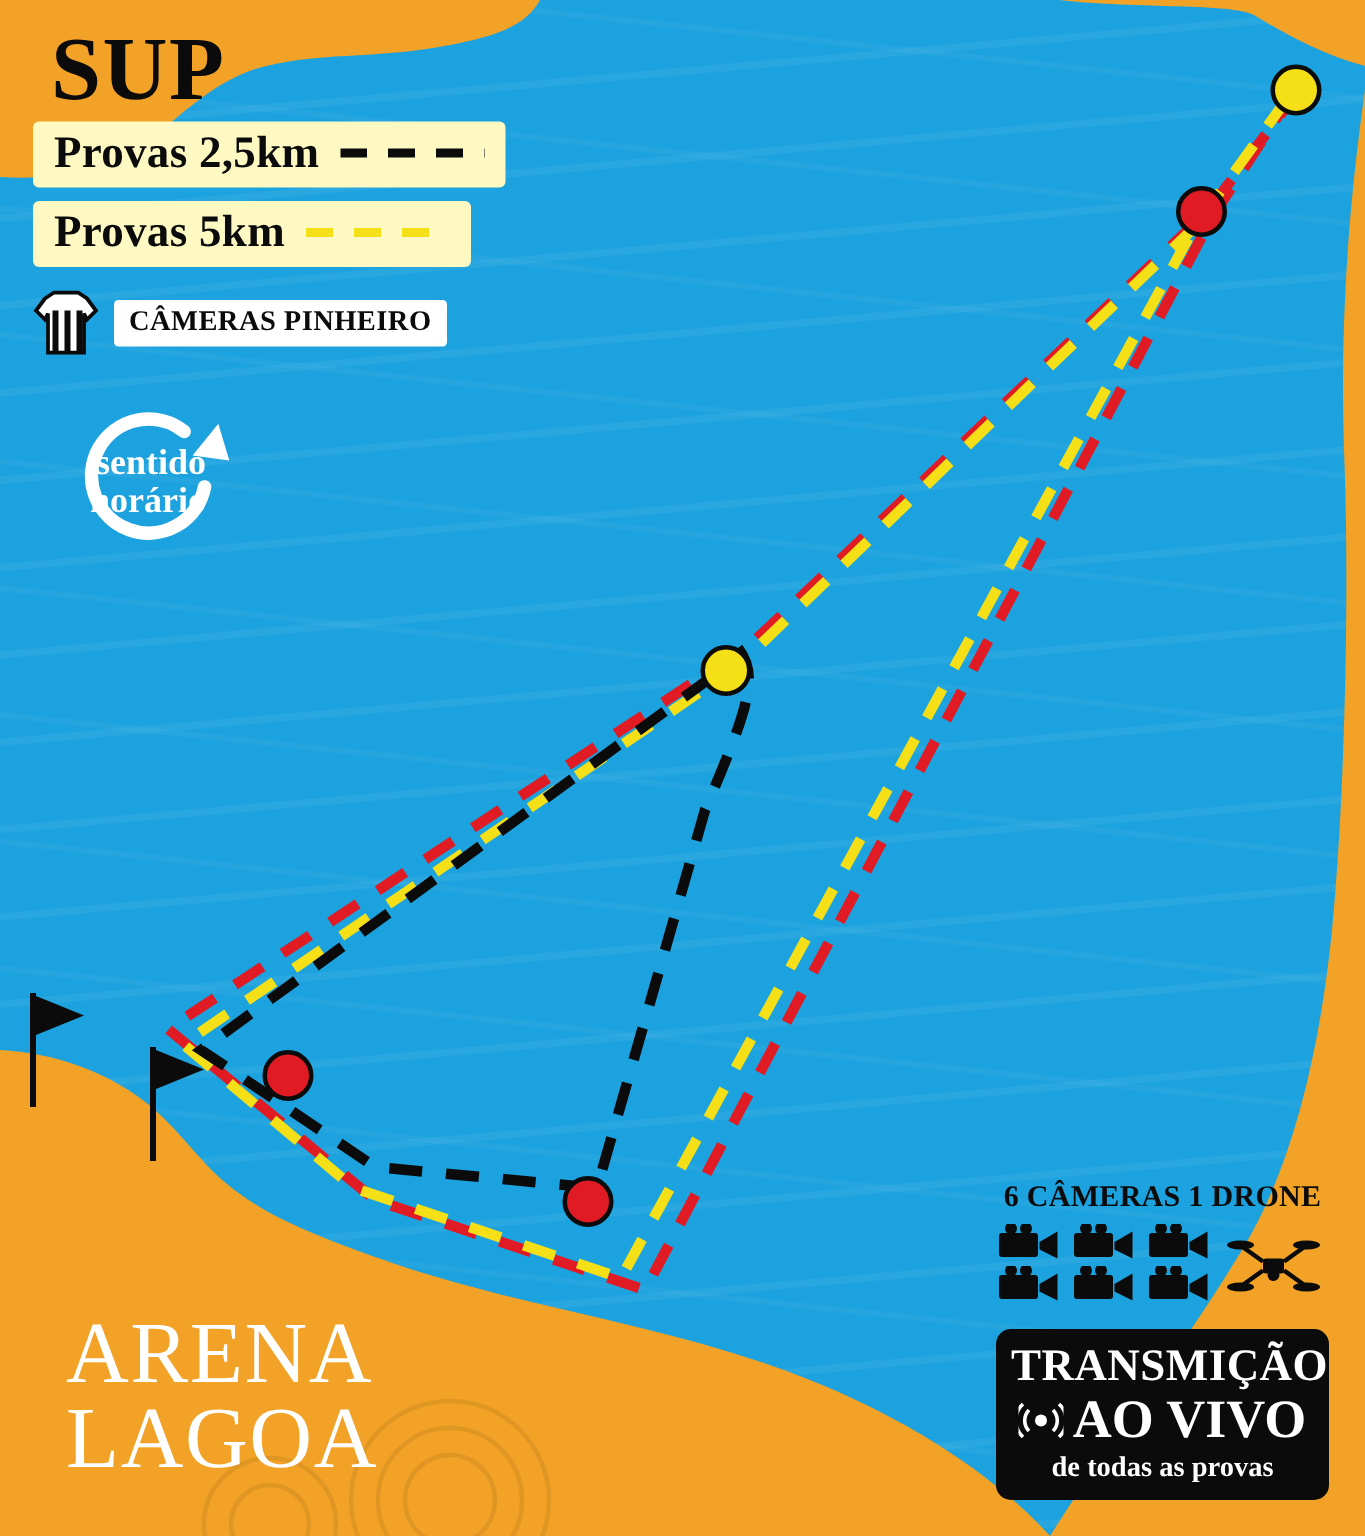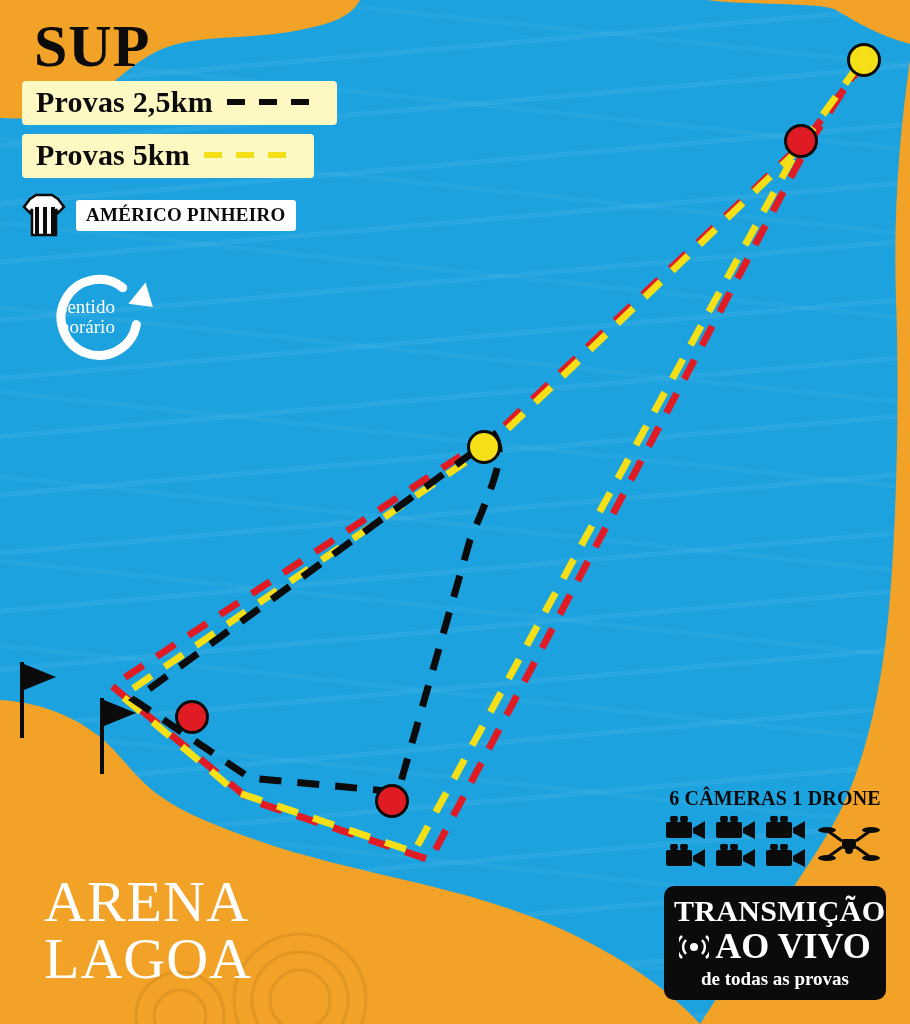--- a/index.html
+++ b/index.html
@@ -113,22 +113,22 @@
   
   .dir-wrap {
     position: relative;
     margin-top: 20px;
     margin-left: 22px;
     width: 120px; height: 112px;
   }
   .dir-text {
     position: absolute;
     left: 16px; top: 38px;
-    font-size: 19px;
-    font-weight: normal;
+    font-size: 24px;
+    font-weight: bold;
     color: #FFFFFF;
     line-height: 1.05;
     text-align: right;
   }
 
   
   .arena {
     position: absolute;
     left: 44px; bottom: 36px;
     color: #FFFFFF;
@@ -256,21 +256,21 @@
     </div></div>
 
 
     <div class="ref-row">
       <svg class="ref-shirt" viewBox="0 0 44 48">
         <path d="M8,8 L14,4 L30,4 L36,8 L42,16 L36,22 L34,18 L34,44 L10,44 L10,18 L8,22 L2,16 Z" fill="#FFFFFF" stroke="#0B0B0B" stroke-width="2.5"></path>
         <rect x="13" y="16" width="4" height="28" fill="#0B0B0B"></rect>
         <rect x="21" y="16" width="4" height="28" fill="#0B0B0B"></rect>
         <rect x="29" y="16" width="4" height="28" fill="#0B0B0B"></rect>
       </svg>
-      <div class="ref-name">AMÉRICO PINHEIRO</div>
+      <div class="ref-name">CÂMERAS PINHEIRO</div>
     </div>
 
     <div class="dir-wrap">
       <svg viewBox="0 0 120 112" style="position:absolute;left:0;top:0;width:120px;height:112px;">
         <path d="M88,46 A38,38 0 1 0 78,84" fill="none" stroke="#FFFFFF" stroke-width="9" stroke-linecap="round" transform="rotate(-35 56 52)"></path>
         <path d="M96,24 L112,44 L88,50 Z" fill="#FFFFFF" transform="rotate(22 100 38)"></path>
       </svg>
       <div class="dir-text">
         <div>sentido</div>
         <div>horário</div>

